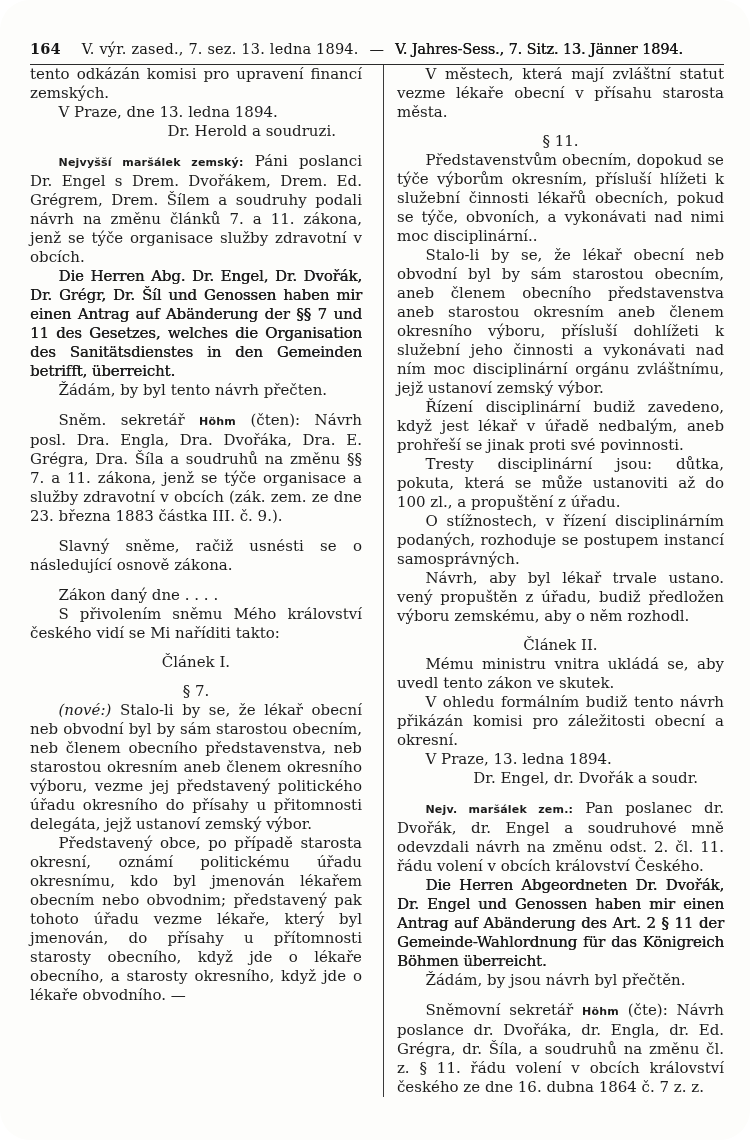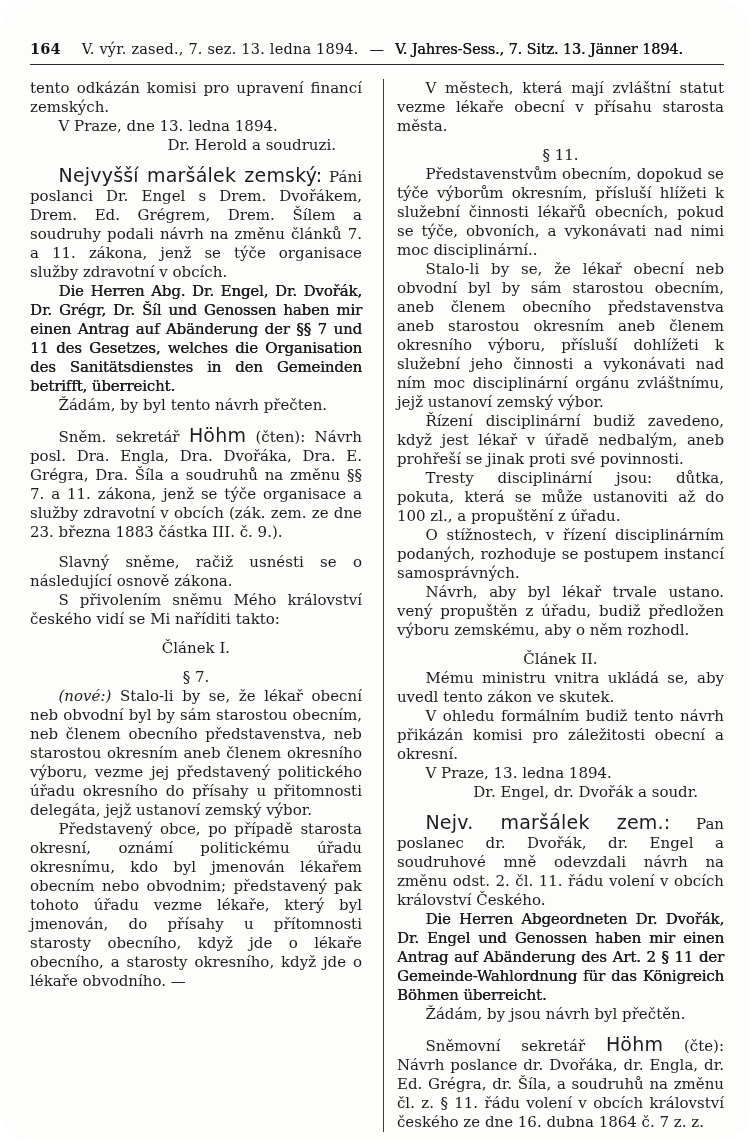--- a/index.html
+++ b/index.html
@@ -23,42 +23,41 @@
   }
   header.running-head .pgnum{margin-right:16px;font-weight:bold;}
   header.running-head .sep{margin:0 6px;}
   .head-rule{
     border:none;
     border-top:1.6px solid #2b2b2b;
     margin:7px 0 0 0;
   }
   .columns{
     display:flex;
-    margin-top:14px;
     align-items:stretch;
     gap:12px;
   }
   .col{
     width:50%;
     box-sizing:border-box;
     font-size:15px;
     line-height:19px;
     text-align:justify;
   }
   .col.left{padding-right:9px;}
   .col.right{padding-left:13px;border-left:1.4px solid #3a3a3a;}
   .col p{margin:0;text-indent:1.9em;}
   .col p.noindent{text-indent:0;}
   .col p.gap{margin-top:11px;}
   .col p.heading{text-align:center;text-indent:0;margin-top:10px;}
   .col p.sig{text-align:right;text-indent:0;padding-right:26px;}
   .speaker{
     font-family:"DejaVu Sans", sans-serif;
-    font-weight:400;
-    font-size:19px;
+    font-weight:700;
+    font-size:11px;
     letter-spacing:.2px;
   }
   .italic{font-style:italic;}
   .fraktur{
     letter-spacing:-0.15px;
     text-shadow:0.35px 0 0 currentColor;
   }
   header .fraktur{text-shadow:0.3px 0 0 currentColor;}
 </style>
 </head>
@@ -75,20 +74,21 @@
   <main class="columns">
     <section class="col left" id="col-left">
         <p class="para noindent"><span>tento odkázán komisi pro upravení financí zemských.</span></p>
         <p class="para"><span>V Praze, dne 13. ledna 1894.</span></p>
         <p class="sig"><span>Dr. Herold a soudruzi.</span></p>
         <p class="para gap"><span class="speaker">Nejvyšší maršálek zemský:</span><span> Páni poslanci Dr. Engel s Drem. Dvořákem, Drem. Ed. Grégrem, Drem. Šílem a soudruhy podali návrh na změnu článků 7. a 11. zákona, jenž se týče organisace služby zdravotní v obcích.</span></p>
         <p class="para"><span class="fraktur">Die Herren Abg. Dr. Engel, Dr. Dvořák, Dr. Grégr, Dr. Šíl und Genossen haben mir einen Antrag auf Abänderung der §§ 7 und 11 des Gesetzes, welches die Organisation des Sanitätsdienstes in den Gemeinden betrifft, überreicht.</span></p>
         <p class="para"><span>Žádám, by byl tento návrh přečten.</span></p>
         <p class="para gap"><span>Sněm. sekretář </span><span class="speaker">Höhm</span><span> (čten): Návrh posl. Dra. Engla, Dra. Dvořáka, Dra. E. Grégra, Dra. Šíla a soudruhů na změnu §§ 7. a 11. zákona, jenž se týče organisace a služby zdravotní v obcích (zák. zem. ze dne 23. března 1883 částka III. č. 9.).</span></p>
         <p class="para gap"><span>Slavný sněme, račiž usnésti se o následující osnově zákona.</span></p>
+        <p class="para gap"><span>Zákon daný dne . . . .</span></p>
         <p class="para"><span>S přivolením sněmu Mého království českého vidí se Mi naříditi takto:</span></p>
         <p class="heading gap"><span>Článek I.</span></p>
         <p class="heading gap"><span>§ 7.</span></p>
         <p class="para"><span class="italic">(nové:)</span><span> Stalo-li by se, že lékař obecní neb obvodní byl by sám starostou obecním, neb členem obecního představenstva, neb starostou okresním aneb členem okresního výboru, vezme jej představený politického úřadu okresního do přísahy u přitomnosti delegáta, jejž ustanoví zemský výbor.</span></p>
         <p class="para"><span>Představený obce, po případě starosta okresní, oznámí politickému úřadu okresnímu, kdo byl jmenován lékařem obecním nebo obvodnim; představený pak tohoto úřadu vezme lékaře, který byl jmenován, do přísahy u přítomnosti starosty obecního, když jde o lékaře obecního, a starosty okresního, když jde o lékaře obvodního. —</span></p>
       </section>
     <section class="col right" id="col-right">
         <p class="para"><span>V městech, která mají zvláštní statut vezme lékaře obecní v přísahu starosta města.</span></p>
         <p class="heading"><span>§ 11.</span></p>
         <p class="para"><span>Představenstvům obecním, dopokud se týče výborům okresním, přísluší hlížeti k služební činnosti lékařů obecních, pokud se týče, obvoních, a vykonávati nad nimi moc disciplinární..</span></p>

